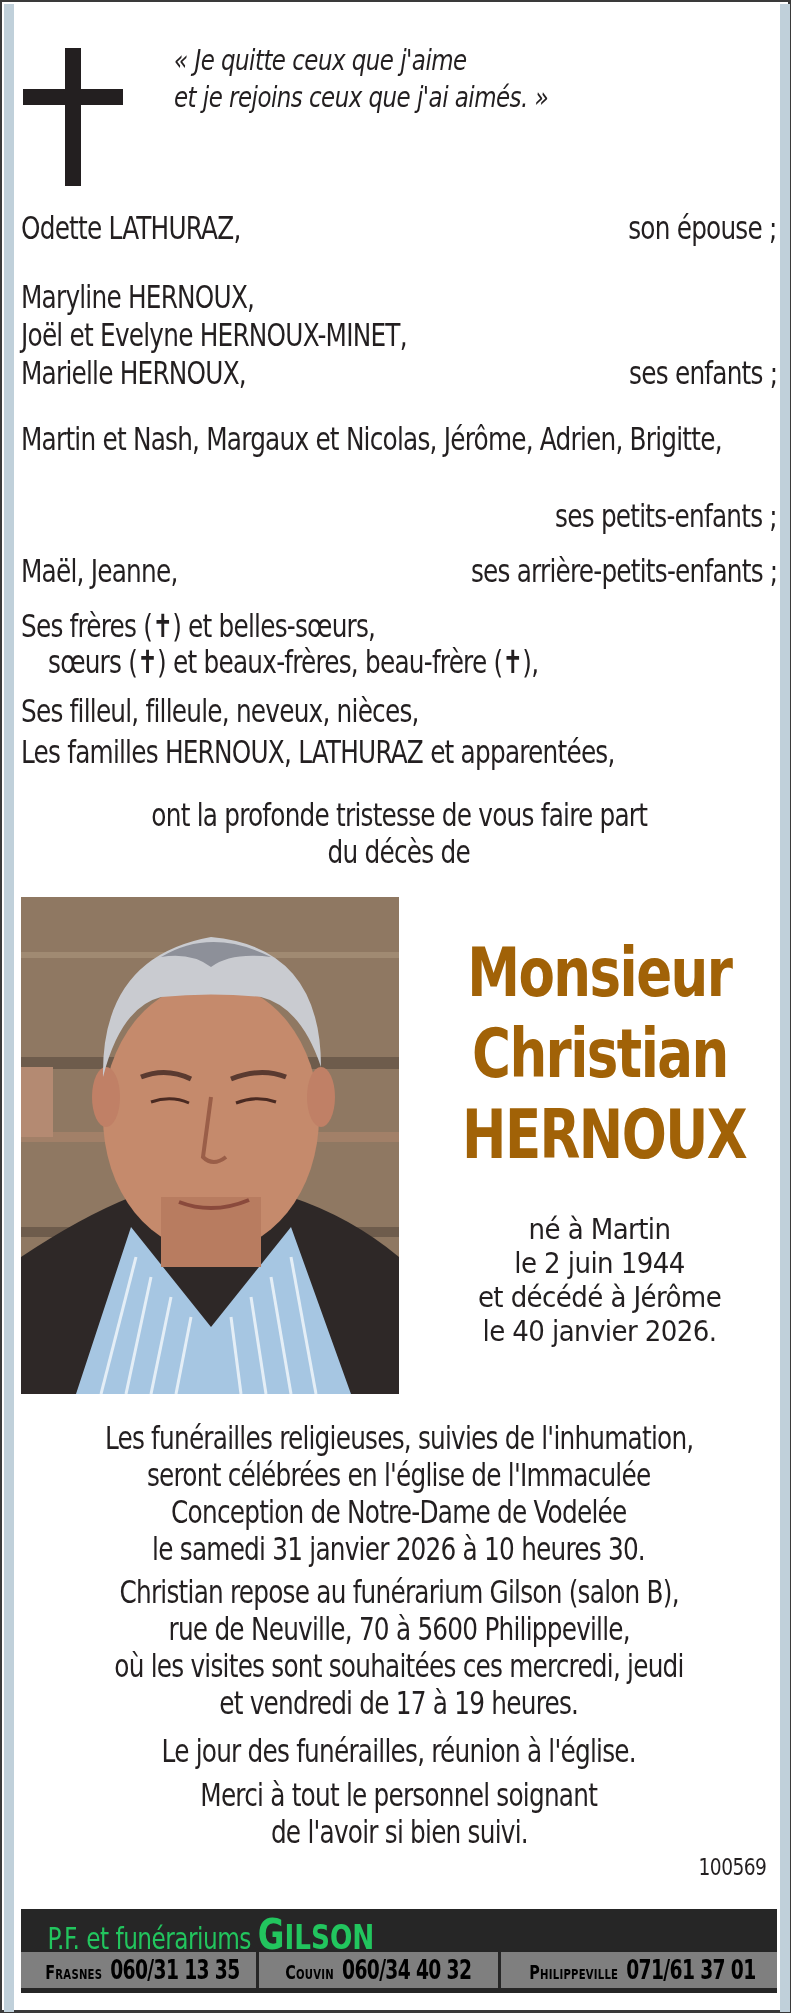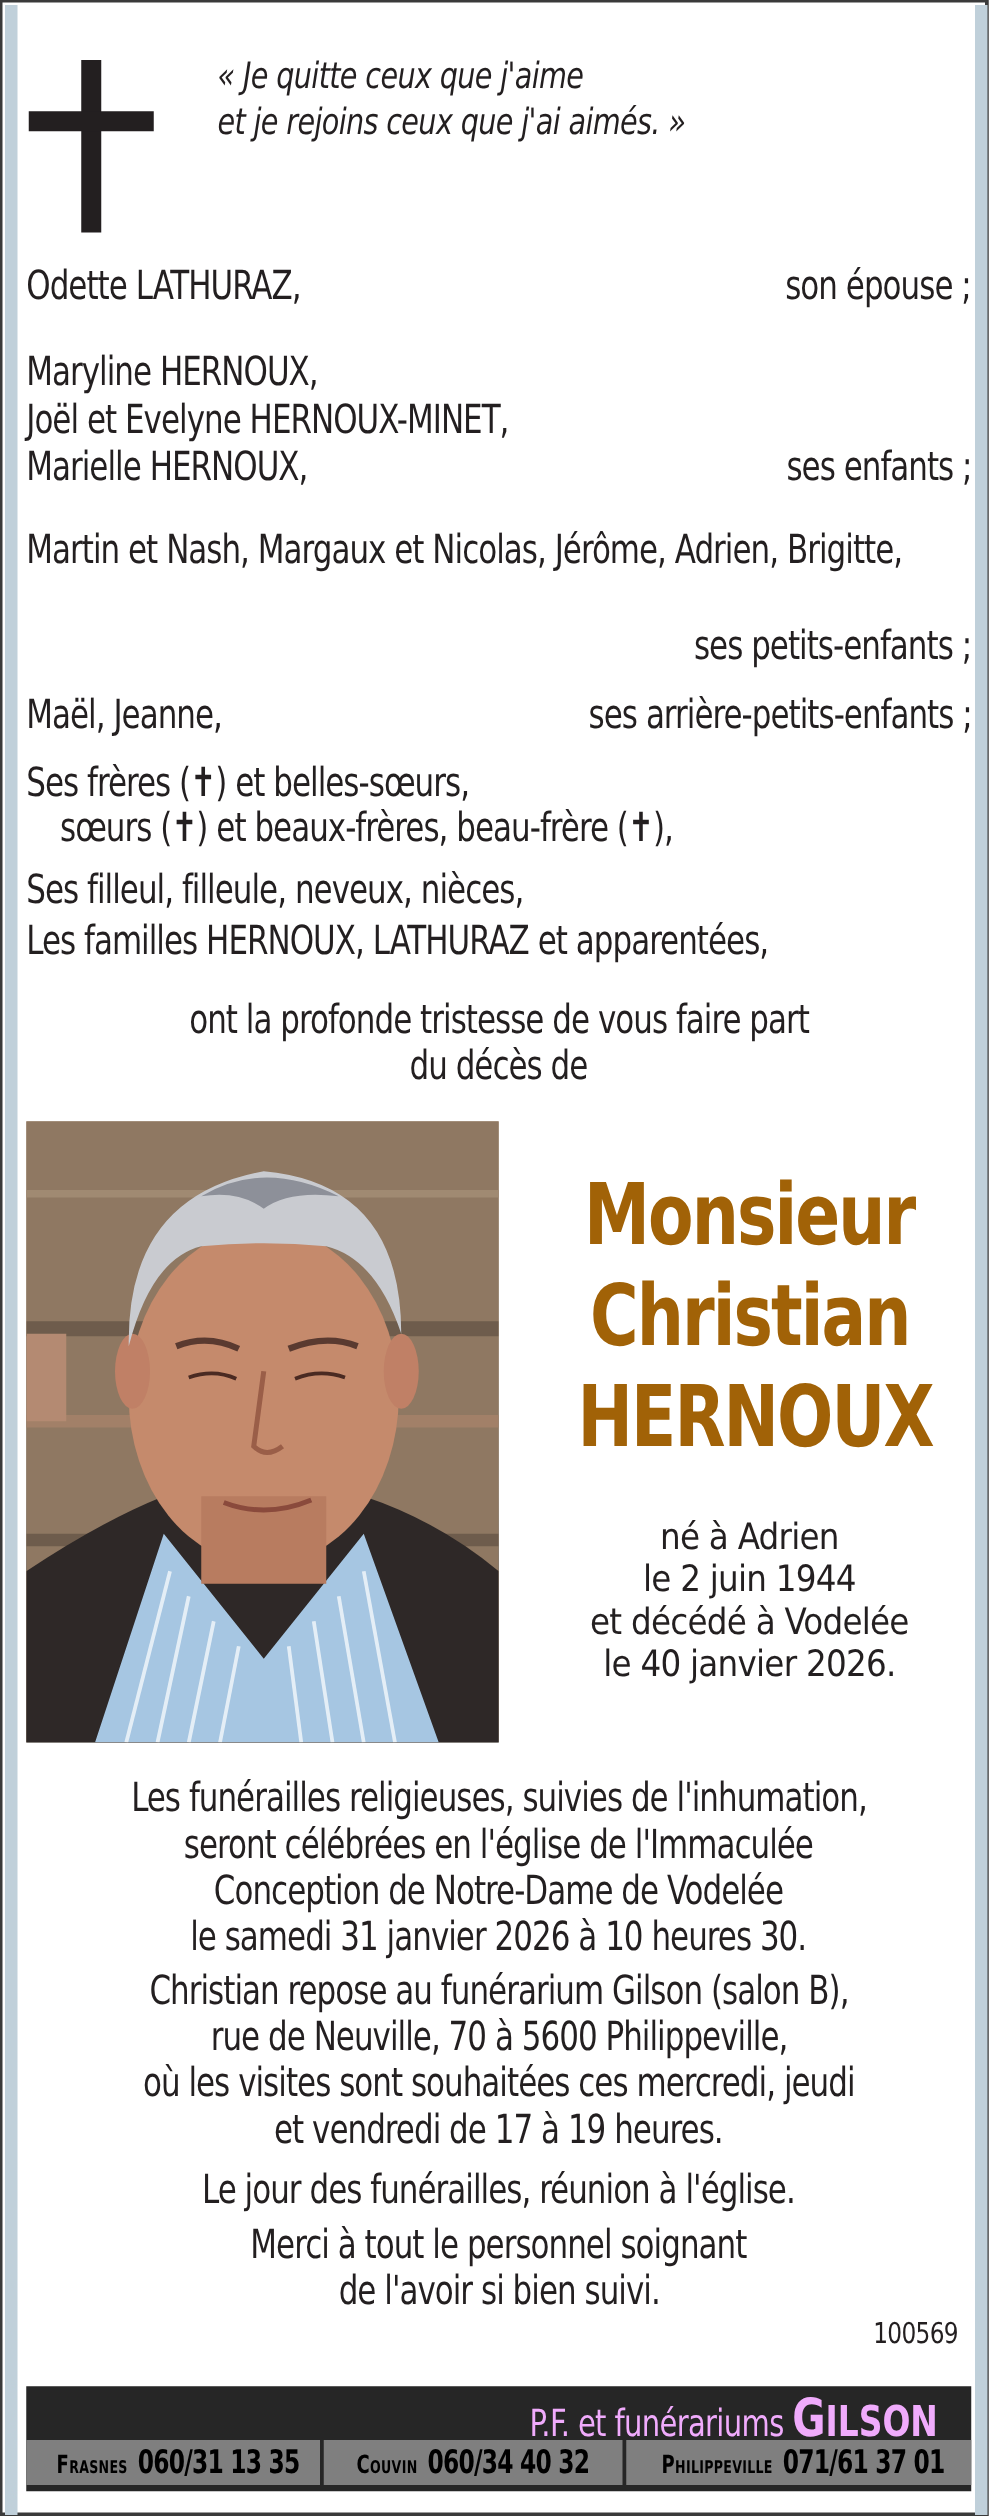--- a/index.html
+++ b/index.html
@@ -54,21 +54,21 @@
 
   .dates { position: absolute; left: 420px; top: 1210px; width: 355px; text-align: center; }
   .dates .line { display: block; font-size: 29px; line-height: 34px; letter-spacing: -0.6px; white-space: nowrap; }
 
   .ref { position: absolute; right: 22px; top: 1852px; font-size: 23px; line-height: 26px; letter-spacing: -0.6px; transform: scaleX(0.9); transform-origin: right top; }
 
   .footer {
     position: absolute; left: 19px; top: 1907px; width: 756px; height: 84px; background: #262626;
   }
   .footer .title {
-    position: absolute; left: 0; top: 6px; width: 756px; text-align: right; color: #f0abfc;
+    position: absolute; left: 0; top: 6px; width: 756px; text-align: left; color: #22c55e;
     font-size: 30px; line-height: 40px; white-space: nowrap;
   }
   .footer .title .inner { display: inline-block; transform: scaleX(0.86); transform-origin: center top; letter-spacing: -0.6px; }
   .footer .brand { font-weight: bold; font-size: 34px; letter-spacing: 0; }
   .footer .brand .big { font-size: 42px; }
   .cell {
     position: absolute; top: 43px; height: 36px; background: #7f7f7f; color: #000000;
     font-weight: bold; white-space: nowrap; overflow: hidden;
   }
   .cell .inner { position: absolute; left: 0; top: 0; width: 100%; text-align: center; line-height: 36px; }
@@ -181,23 +181,23 @@
     </svg>
   </div>
 
   <div class="name-block">
     <span class="nm"><span class="name-inner">Monsieur</span></span>
     <span class="nm"><span class="name-inner">Christian</span></span>
     <span class="nm"><span class="name-inner">HERNOUX</span></span>
   </div>
 
   <div class="dates">
-    <span class="line">né à Adrien</span>
+    <span class="line">né à Martin</span>
     <span class="line">le 2 juin 1944</span>
-    <span class="line">et décédé à Vodelée</span>
+    <span class="line">et décédé à Jérôme</span>
     <span class="line">le 40 janvier 2026.</span>
   </div>
 
   <div class="center-block" style="top:1418px;">
     <span class="line"><span class="center-inner">Les funérailles religieuses, suivies de l'inhumation,</span></span>
     <span class="line"><span class="center-inner">seront célébrées en l'église de l'Immaculée</span></span>
     <span class="line"><span class="center-inner">Conception de Notre-Dame de Vodelée</span></span>
     <span class="line"><span class="center-inner">le samedi 31 janvier 2026 à 10 heures 30.</span></span>
   </div>
 

